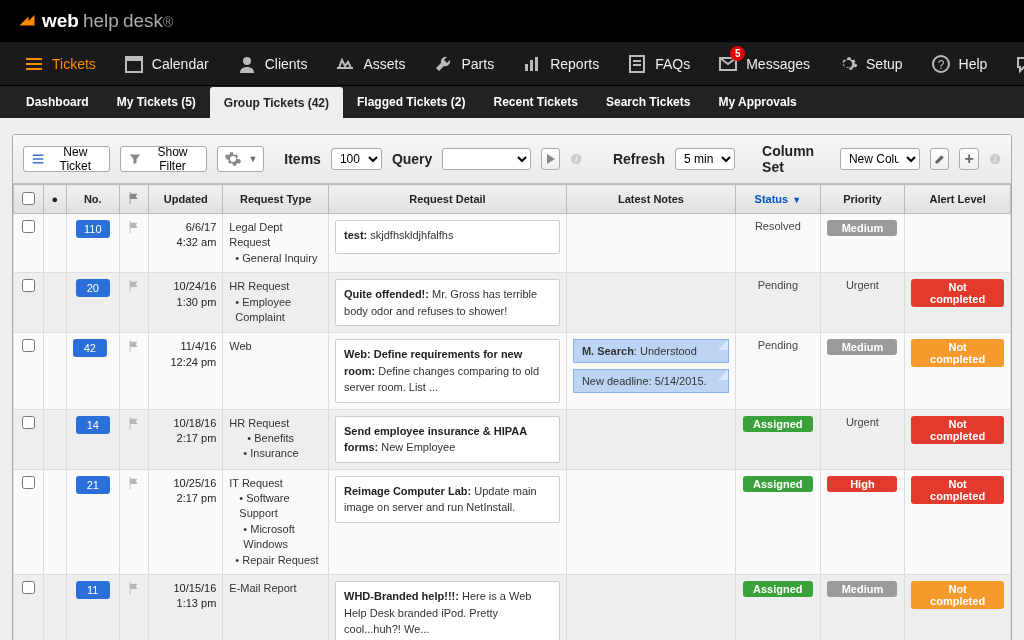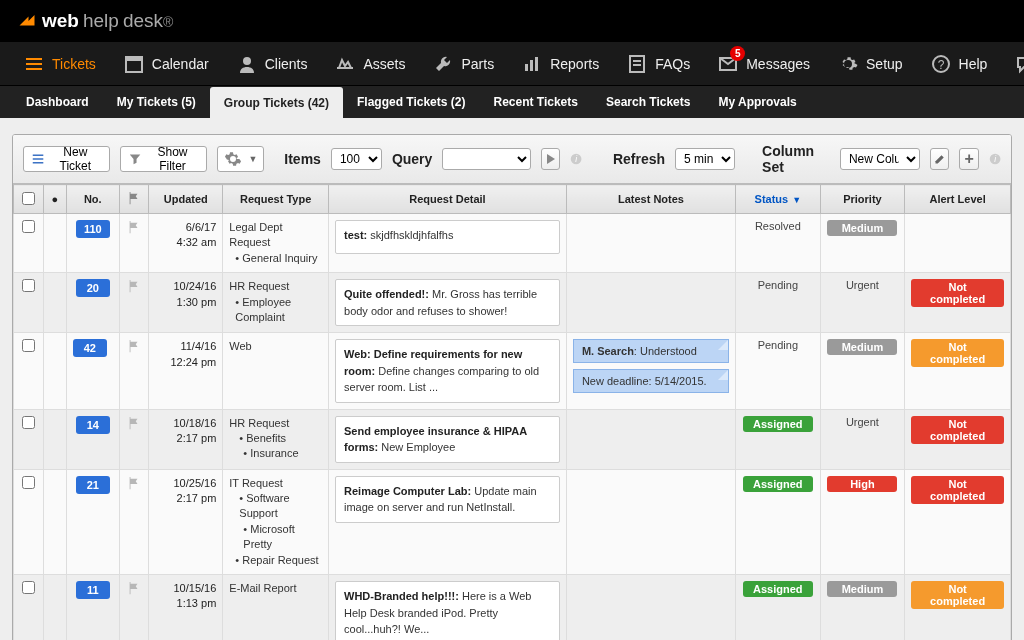--- a/index.html
+++ b/index.html
@@ -26,21 +26,21 @@
 .toolbar-sep{flex:1}
 .toolbar-label{font-size:14px;color:#222;font-weight:bold}
 .sel{border:1px solid #aaa;border-radius:3px;height:22px;font-size:12px;padding:0 4px;background:#fff}
 .iconbtn{border:1px solid #aaa;background:linear-gradient(#fff,#eee);border-radius:3px;width:22px;height:22px;display:flex;align-items:center;justify-content:center;cursor:pointer;color:#666}
 table.grid{width:100%;border-collapse:collapse;table-layout:fixed}
 .grid th{background:linear-gradient(#f0f0f0,#e0e0e0);border:1px solid #bbb;font-size:11px;font-weight:bold;padding:6px 4px;color:#222}
 .grid th.sort{color:#0055c4}
 .grid td{border:1px solid #ddd;padding:6px 6px;vertical-align:top;font-size:11px}
 .grid tr.row:nth-child(odd) td{background:#fafafa}
 .grid tr.row:nth-child(even) td{background:#eee}
-.no-pill{display:inline-flex;align-items:center;justify-content:center;background:#2b6fd8;color:#fff;font-weight:bold;font-size:11px;border-radius:3px;min-width:34px;height:18px;padding:0 4px}
+.no-pill{display:inline-flex;align-items:center;justify-content:center;background:#2b6fd8;color:#fff;font-weight:normal;font-size:11px;border-radius:3px;min-width:34px;height:18px;padding:0 4px}
 .dt{text-align:right;color:#222;line-height:1.4}
 .reqtype{line-height:1.4}
 .reqtype ul{list-style:none;margin-left:6px}
 .reqtype li::before{content:"• ";}
 .detail-card{background:#fff;border:1px solid #ccc;border-radius:2px;padding:6px 8px;line-height:1.5;min-height:34px}
 .detail-card b{font-weight:bold;color:#222}
 .note{background:#bcd5f5;border:1px solid #8ab3e8;margin-bottom:6px;padding:5px 8px;font-size:11px;position:relative}
 .note::after{content:"";position:absolute;top:0;right:0;border-width:0 0 10px 10px;border-style:solid;border-color:transparent transparent #dbe9fb transparent}
 .status-text{text-align:center;color:#444}
 .status-pill{display:inline-flex;align-items:center;justify-content:center;color:#fff;font-weight:bold;font-size:11px;border-radius:3px;padding:2px 10px;min-width:70px}
@@ -339,21 +339,21 @@
           </tr>
           <tr class="row">
             <td style="text-align:center"><input type="checkbox" style=""></td>
             <td style="text-align:center"></td>
             <td style="text-align:center"><span class="no-pill">14</span></td>
             <td style="text-align:center"><svg class="flag-ic" viewBox="0 0 16 16">
                 <path fill="currentColor" d="M3 1v14h1V9h8l-2-3 2-3H4V1z"></path>
               </svg></td>
             <td class="dt">10/18/16<br>2:17 pm</td>
             <td class="reqtype">HR Request<ul>
-                <li style="margin-left:4px">Benefits</li>
+                <li style="margin-left:12px">Benefits</li>
                 <li style="margin-left:8px">Insurance</li>
               </ul></td>
             <td>
               <div class="detail-card"><b>Send employee insurance &amp; HIPAA forms:</b> New Employee</div>
             </td>
             <td></td>
             <td>
               <div style="text-align:center"><span class="status-pill pill-green">Assigned</span></div>
             </td>
             <td>
@@ -366,21 +366,21 @@
           <tr class="row">
             <td style="text-align:center"><input type="checkbox" style=""></td>
             <td style="text-align:center"></td>
             <td style="text-align:center"><span class="no-pill">21</span></td>
             <td style="text-align:center"><svg class="flag-ic" viewBox="0 0 16 16">
                 <path fill="currentColor" d="M3 1v14h1V9h8l-2-3 2-3H4V1z"></path>
               </svg></td>
             <td class="dt">10/25/16<br>2:17 pm</td>
             <td class="reqtype">IT Request<ul>
                 <li style="margin-left:4px">Software Support</li>
-                <li style="margin-left:8px">Microsoft Pretty</li>
+                <li style="margin-left:8px">Microsoft Windows</li>
                 <li style="">Repair Request</li>
               </ul></td>
             <td>
               <div class="detail-card"><b>Reimage Computer Lab:</b> Update main image on server and run NetInstall.</div>
             </td>
             <td></td>
             <td>
               <div style="text-align:center"><span class="status-pill pill-green">Assigned</span></div>
             </td>
             <td>

